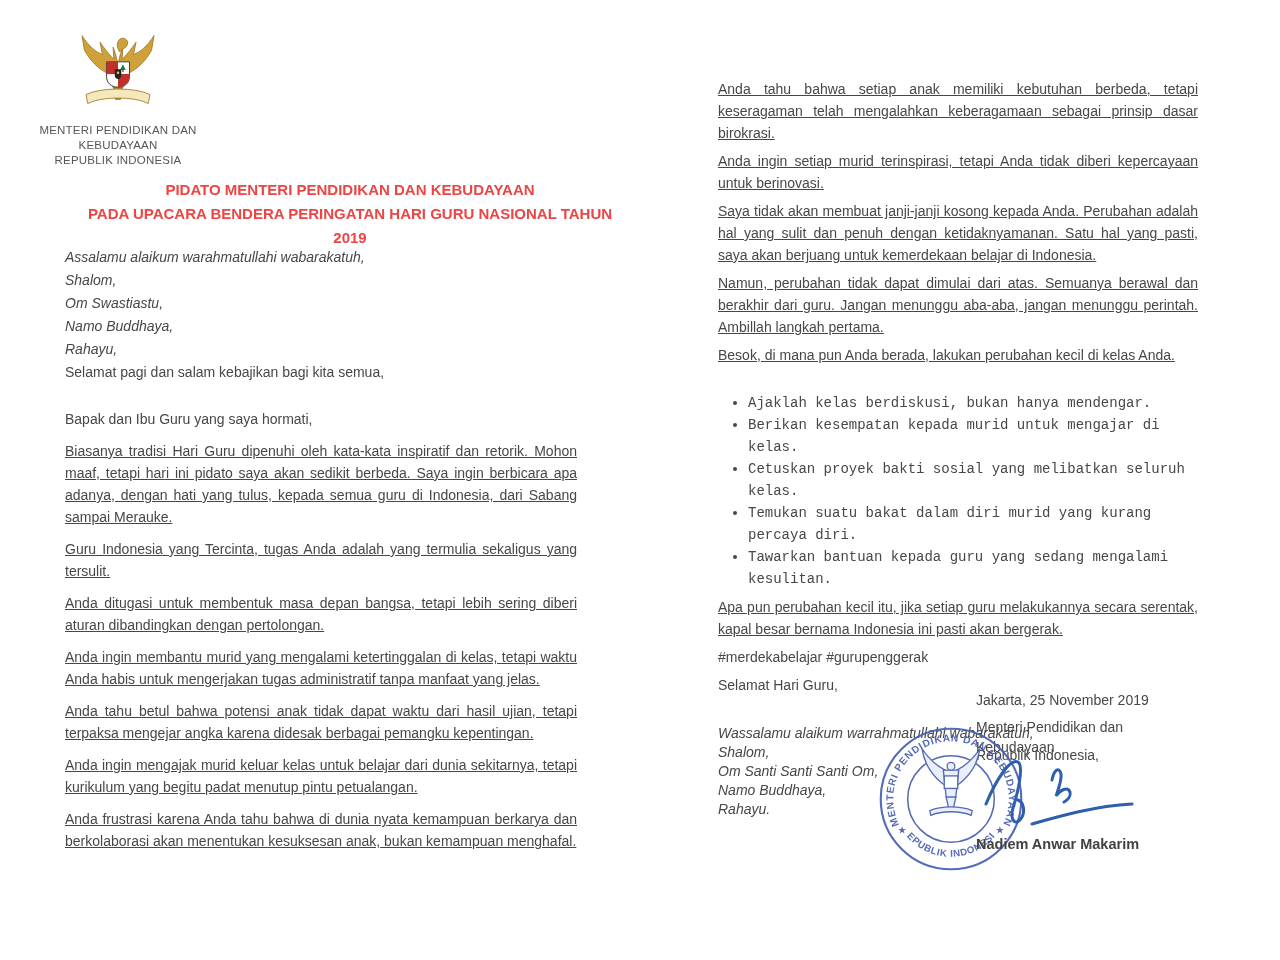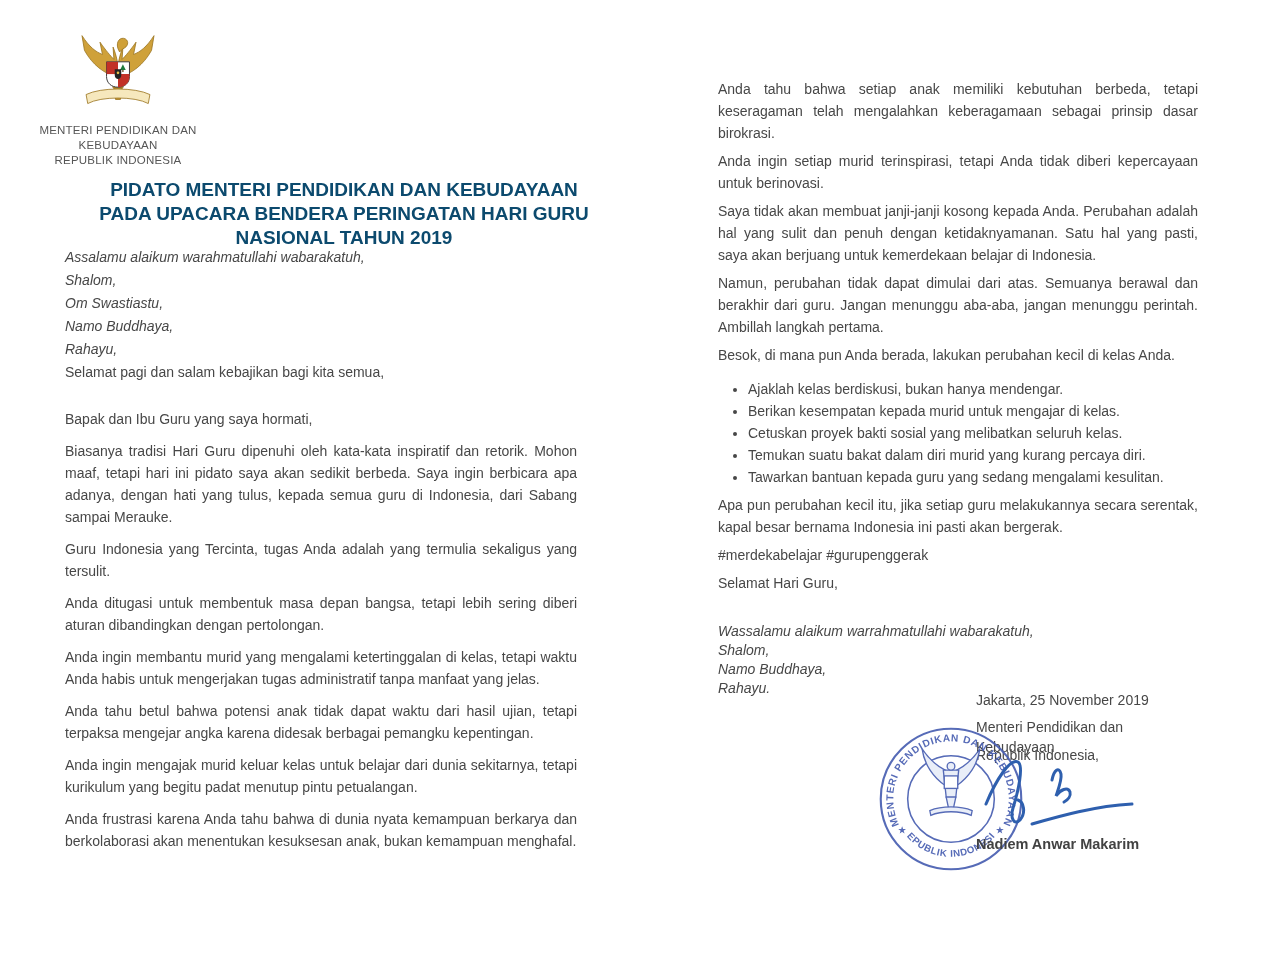--- a/index.html
+++ b/index.html
@@ -9,34 +9,34 @@
     -webkit-font-smoothing:antialiased;
   }
   .page{position:absolute;inset:0;background:#fff;}
 
   
   .letterhead{position:absolute;left:12px;top:24px;width:212px;text-align:center;}
   .emblem{display:block;margin:0 auto;}
   .ministry{margin-top:7px;font-size:11.5px;line-height:15px;color:#565656;letter-spacing:.2px;}
 
   
-  .title{position:absolute;left:64px;top:178px;width:560px;text-align:center;
-         font-weight:bold;font-size:19px;line-height:24px;color:#0c4a6e;}
+  .title{position:absolute;left:70px;top:178px;width:560px;text-align:center;
+         font-weight:bold;font-size:15px;line-height:24px;color:#ef4444;}
 
   
   .col-left{position:absolute;left:65px;top:246px;width:512px;font-size:14px;}
   .col-right{position:absolute;left:718px;top:78px;width:480px;font-size:14px;}
 
   .greet{font-style:italic;line-height:23px;}
   .greet-close{font-style:normal;line-height:23px;}
   .salutation{margin-top:24px;line-height:22px;}
-  .para{margin:10px 0 0 0;line-height:22px;text-align:justify;}
+  .para{margin:10px 0 0 0;line-height:22px;text-align:justify;text-decoration:underline;}
 
   .col-right .para{margin:0 0 6px 0;}
-  .bullets{margin:12px 0 6px 0;padding-left:30px;list-style:disc;}
+  .bullets{margin:26px 0 6px 0;padding-left:30px;list-style:disc;font-family:Liberation Mono, monospace;}
   .bullets li{line-height:22px;margin:0;text-align:left;}
   .single{margin:0 0 6px 0;line-height:22px;}
   .farewell{margin-top:28px;font-style:italic;line-height:19px;}
 
   
   .sig-block{position:absolute;left:0;top:612px;width:480px;height:250px;}
   .sig-date{position:absolute;left:258px;top:0;line-height:20px;}
   .sig-office1{position:absolute;left:258px;top:27px;line-height:20px;}
   .sig-office2{position:absolute;left:258px;top:55px;line-height:20px;}
   .stamp{position:absolute;left:156px;top:32px;width:154px;height:154px;opacity:.93;}
@@ -115,20 +115,21 @@
       <li>Tawarkan bantuan kepada guru yang sedang mengalami kesulitan.</li>
     </ul>
 
     <p class="para">Apa pun perubahan kecil itu, jika setiap guru melakukannya secara serentak, kapal besar bernama Indonesia ini pasti akan bergerak.</p>
     <div class="single">#merdekabelajar #gurupenggerak</div>
     <div class="single">Selamat Hari Guru,</div>
 
     <div class="farewell">
       <div>Wassalamu alaikum warrahmatullahi wabarakatuh,</div>
       <div>Shalom,</div>
+      <div>Om Santi Santi Santi Om,</div>
       <div>Namo Buddhaya,</div>
       <div>Rahayu.</div>
     </div>
 
     <div class="sig-block">
       <div class="sig-date">Jakarta, 25 November 2019</div>
       <div class="sig-office1">Menteri Pendidikan dan Kebudayaan</div>
       <div class="sig-office2">Republik Indonesia,</div>
 
       <svg class="stamp" viewBox="0 0 160 160">

